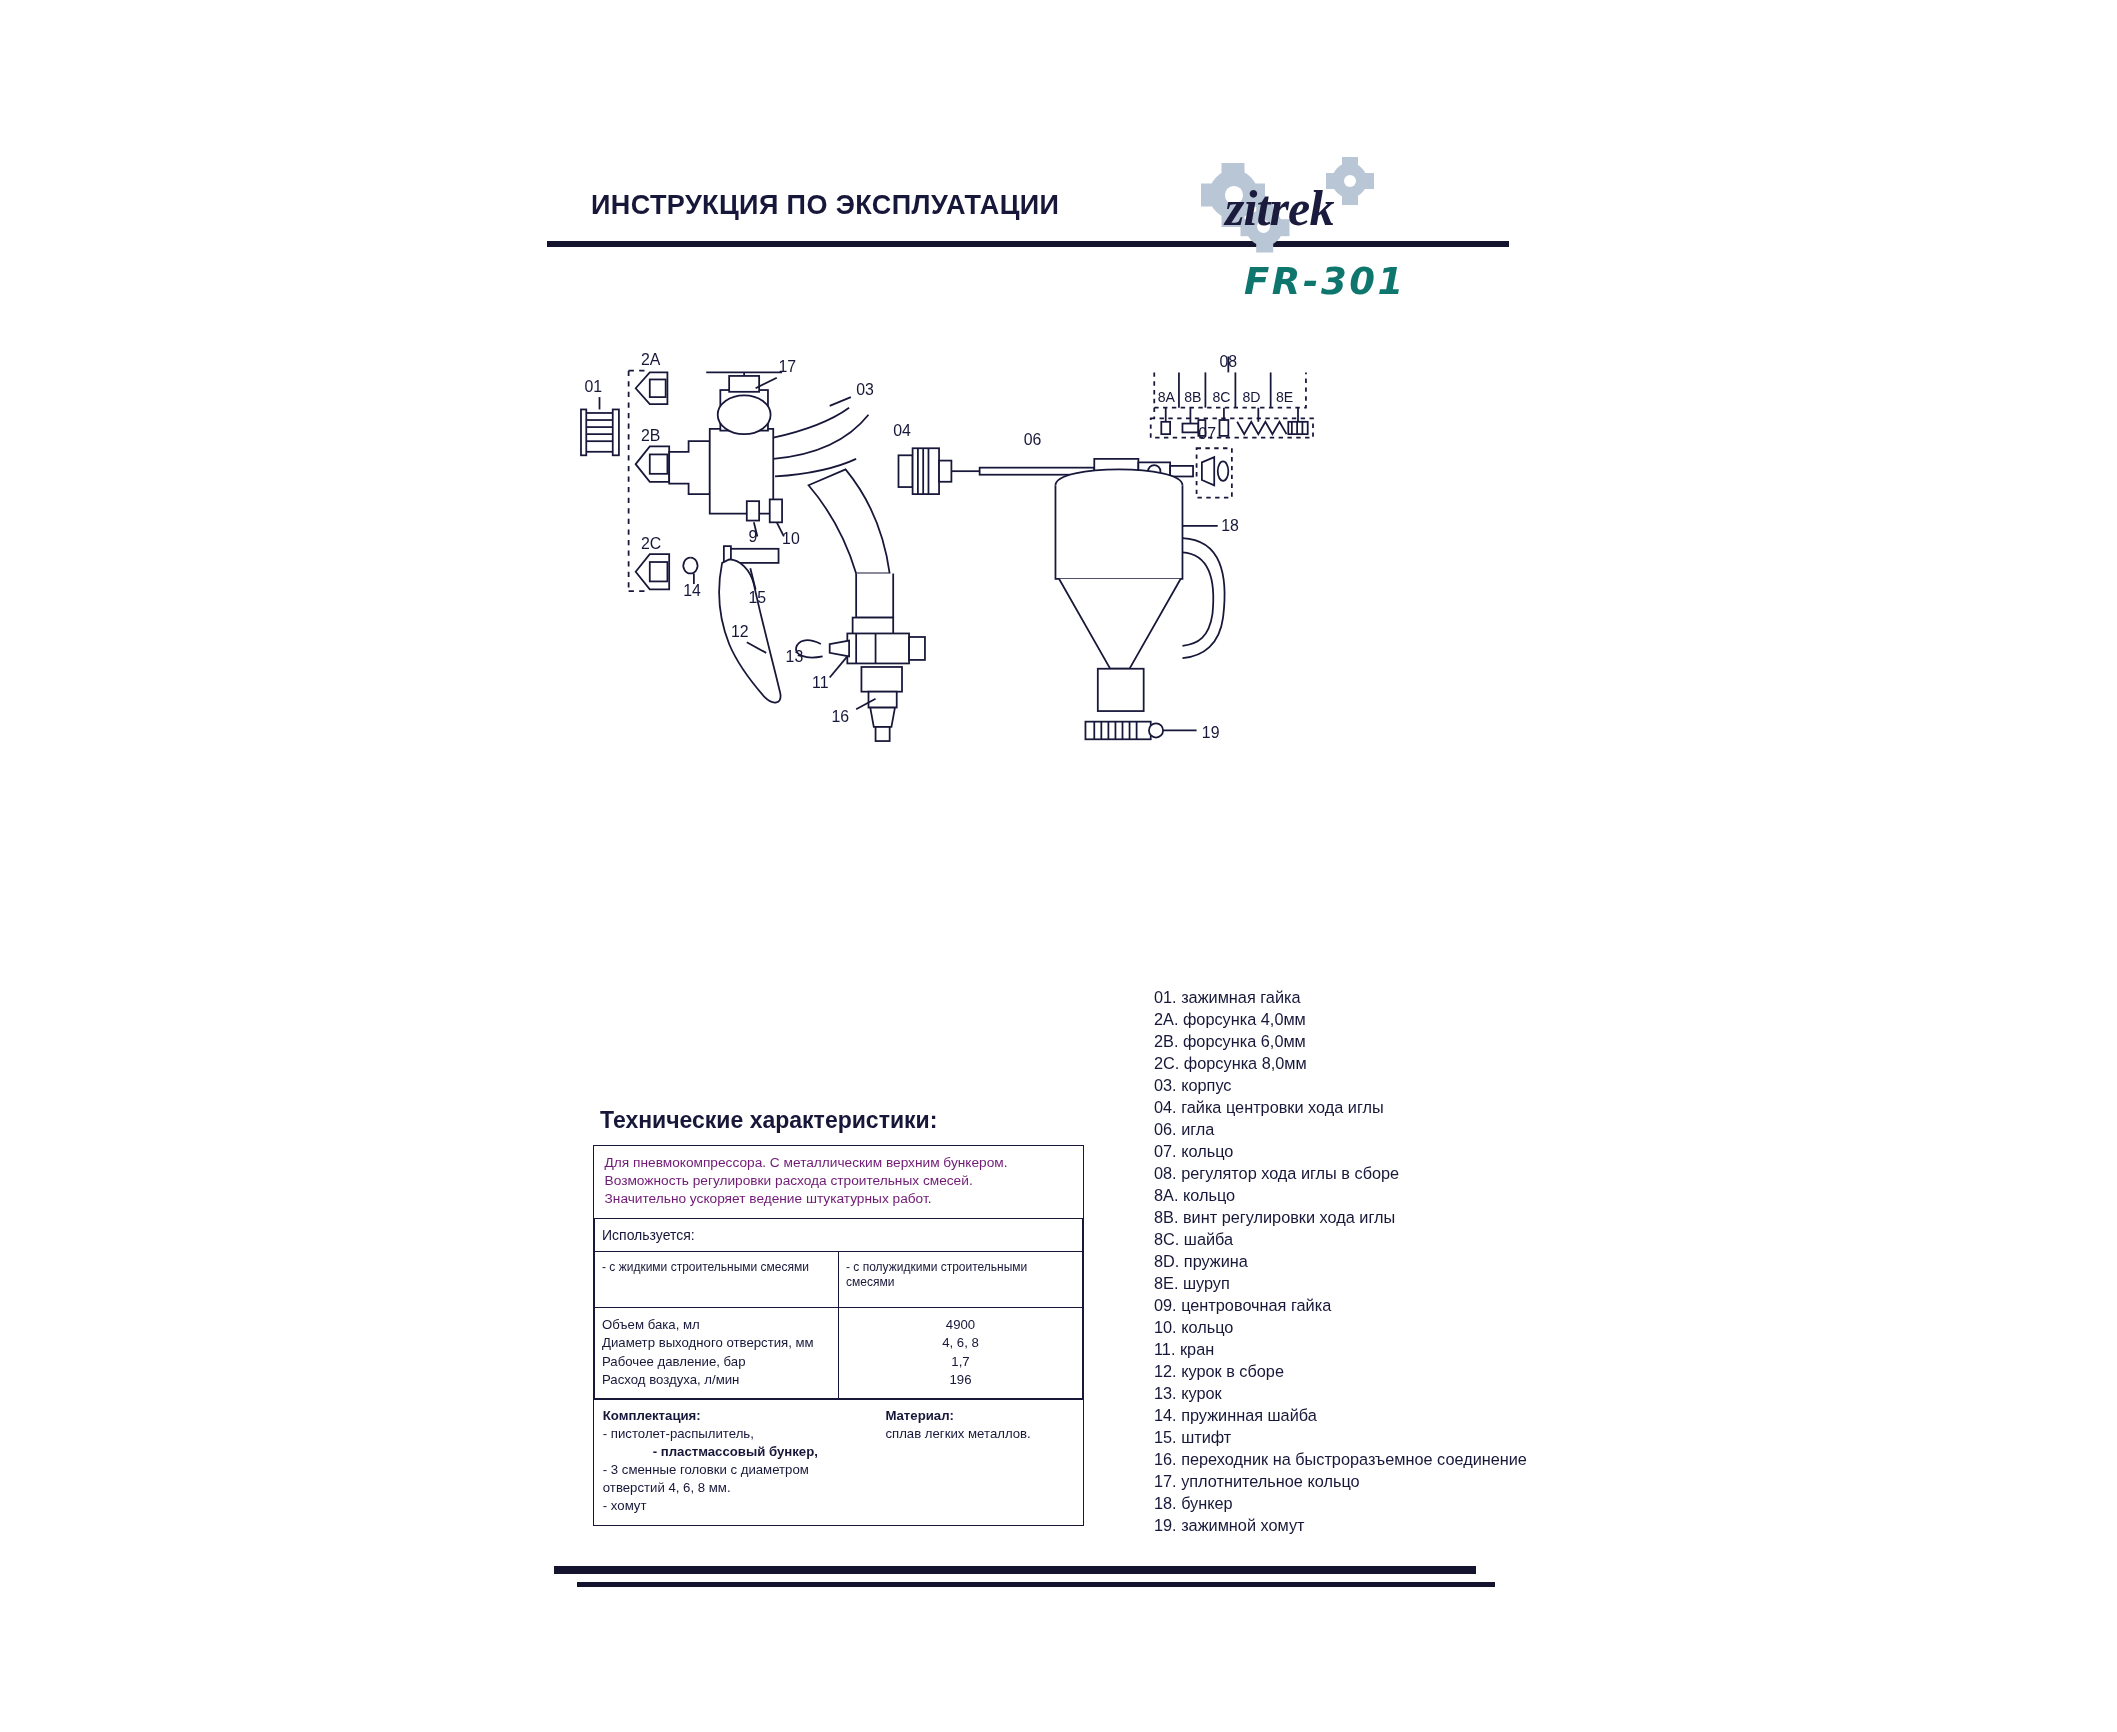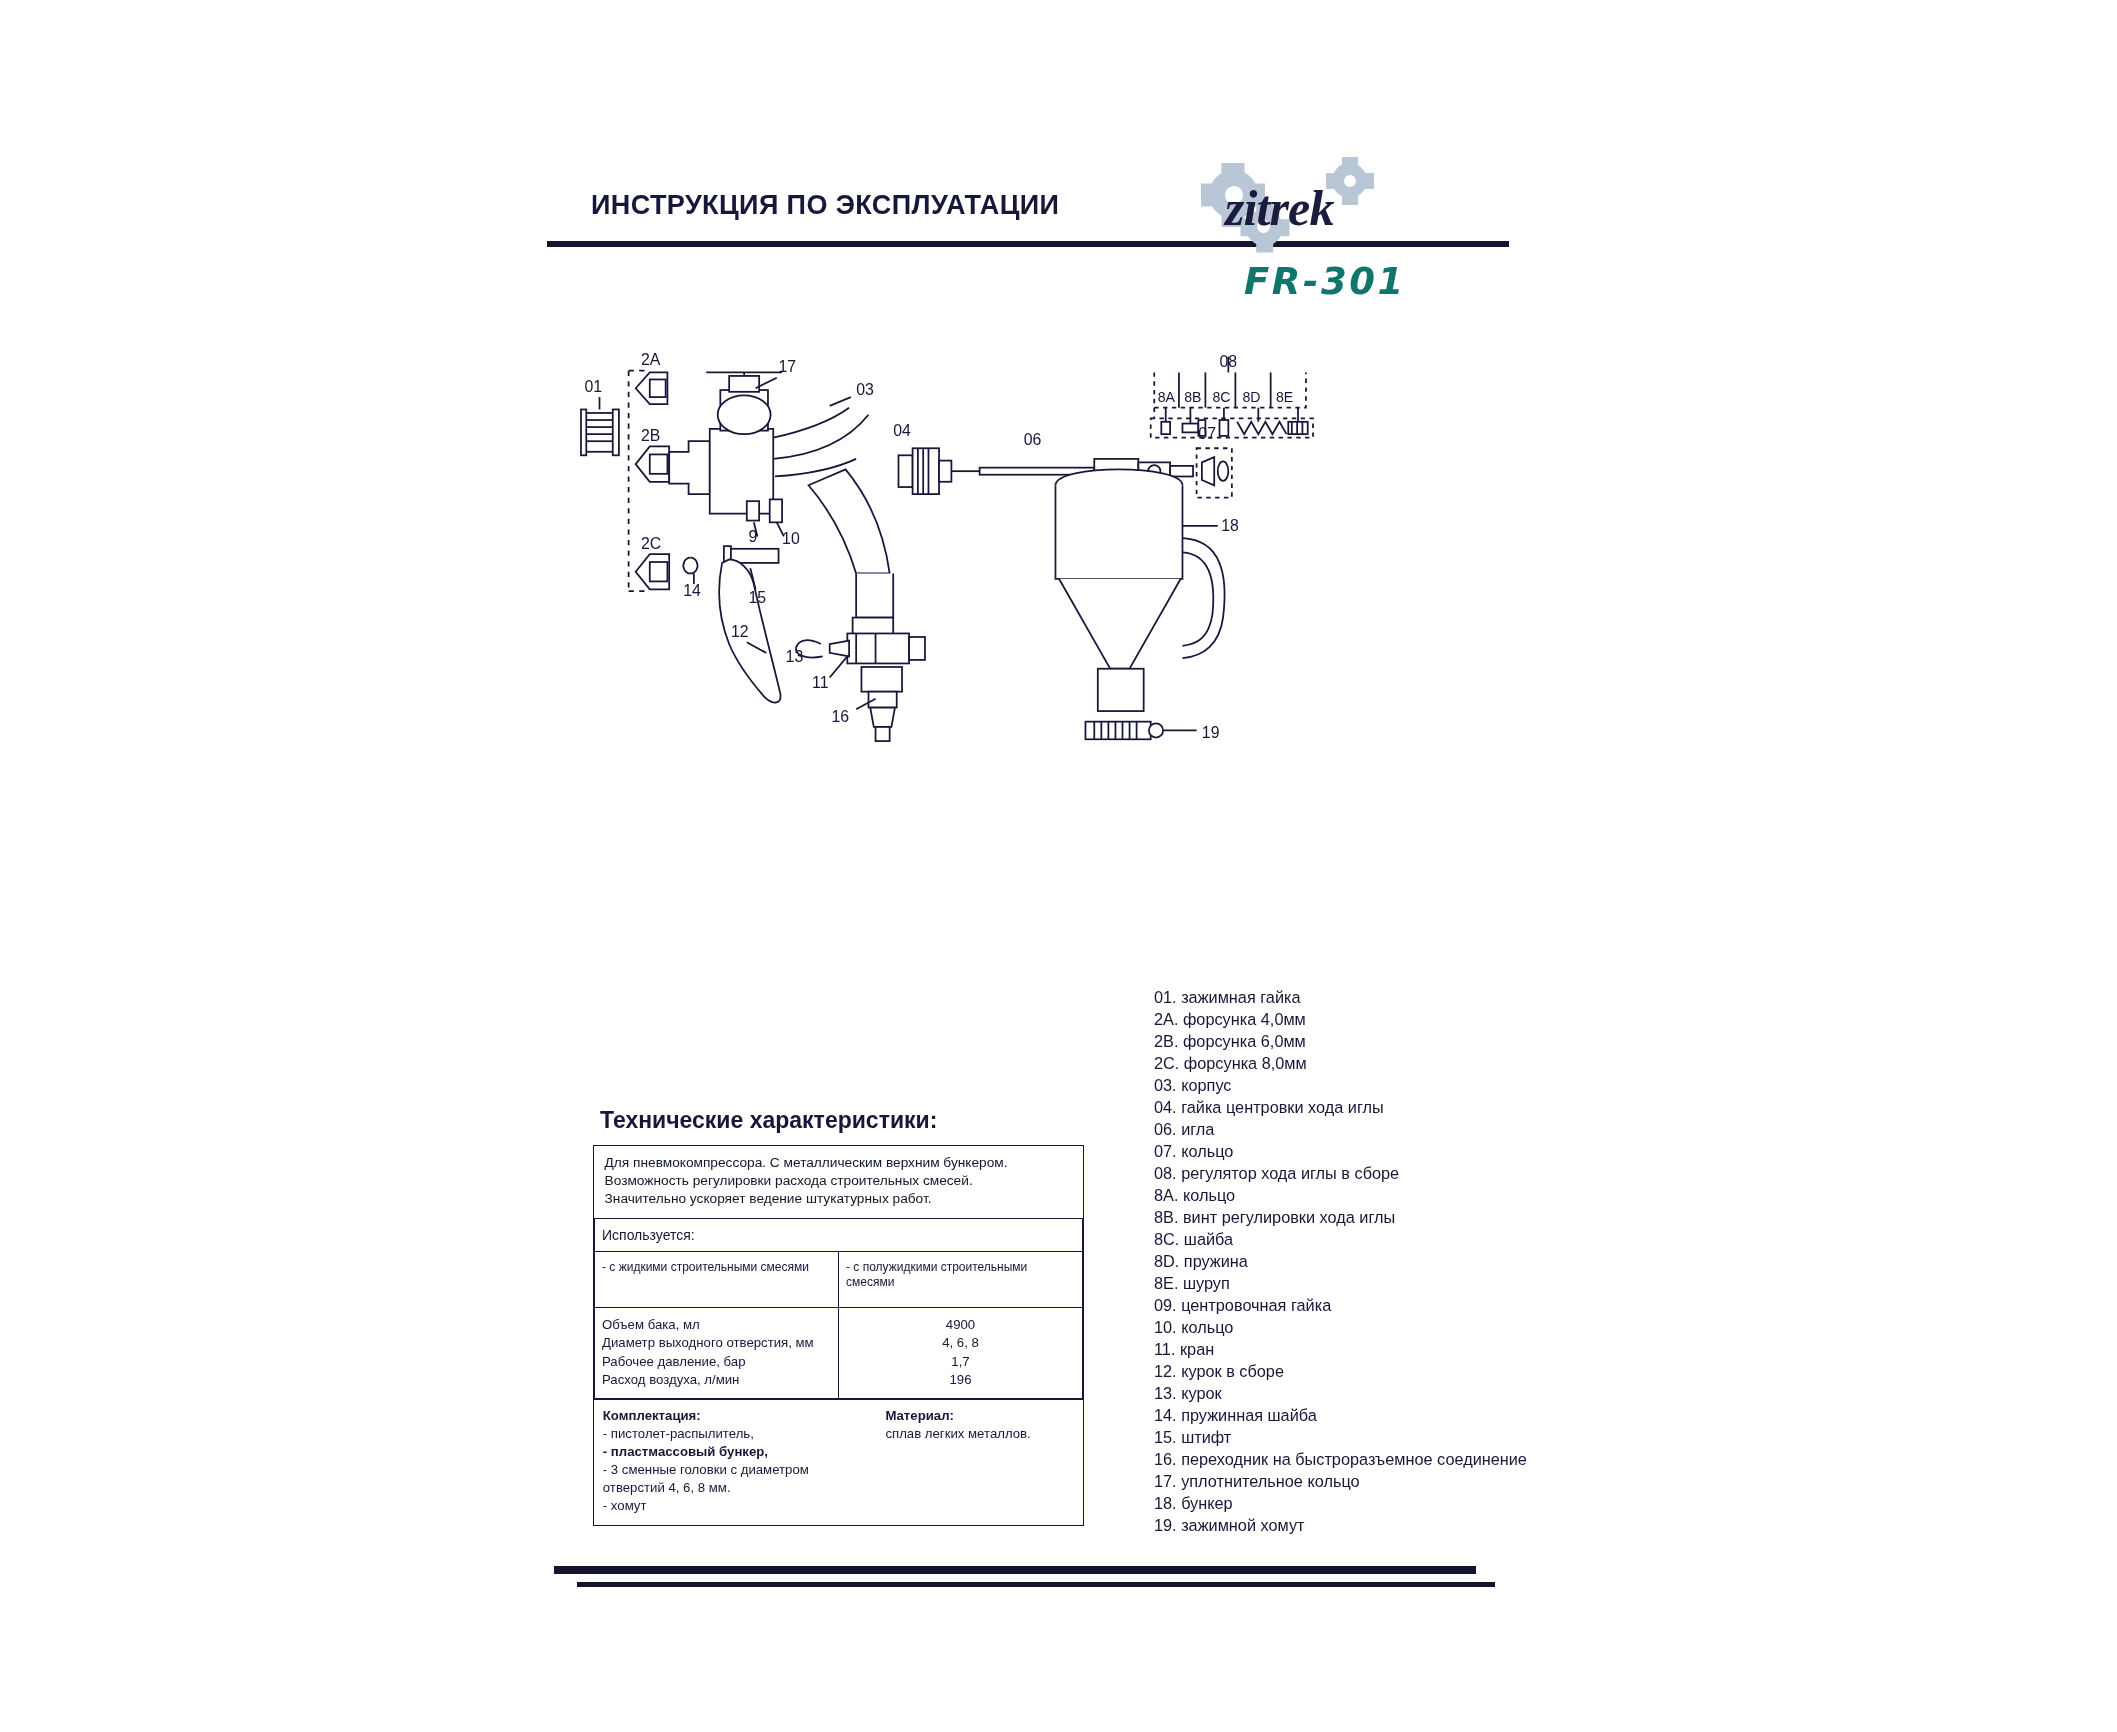--- a/index.html
+++ b/index.html
@@ -178,21 +178,21 @@
   }
   .spec-box {
     border: 1.8px solid #17173a;
     width: 491px;
     box-sizing: border-box;
   }
   .spec-intro {
     padding: 8.8px 10.6px 10.6px 10.6px;
     font-size: 13.7px;
     line-height: 17.6px;
-    color: #0f172a;
+    color: #701a75;
     white-space: pre-line;
   }
   .spec-table {
     border-collapse: collapse;
     width: 100%;
     font-size: 13.2px;
     color: #17173a;
   }
   .spec-table td {
     border: 1.8px solid #17173a;
@@ -231,21 +231,21 @@
     line-height: 18px;
     color: #17173a;
   }
   .mat {
     flex: 1;
     padding: 7px 8.8px 10.6px 8.8px;
     font-size: 13.2px;
     line-height: 18px;
     color: #17173a;
   }
-  .kit-line.bold { font-weight: bold; }
+  .kit-line.bold { font-weight: bold; text-align: center; }
 </style>
 </head>
 <body>
 
 <div class="page">
 
   <div class="header">
     <div class="hdr-title">ИНСТРУКЦИЯ ПО ЭКСПЛУАТАЦИИ</div>
     <div class="hdr-rule"></div>
 

